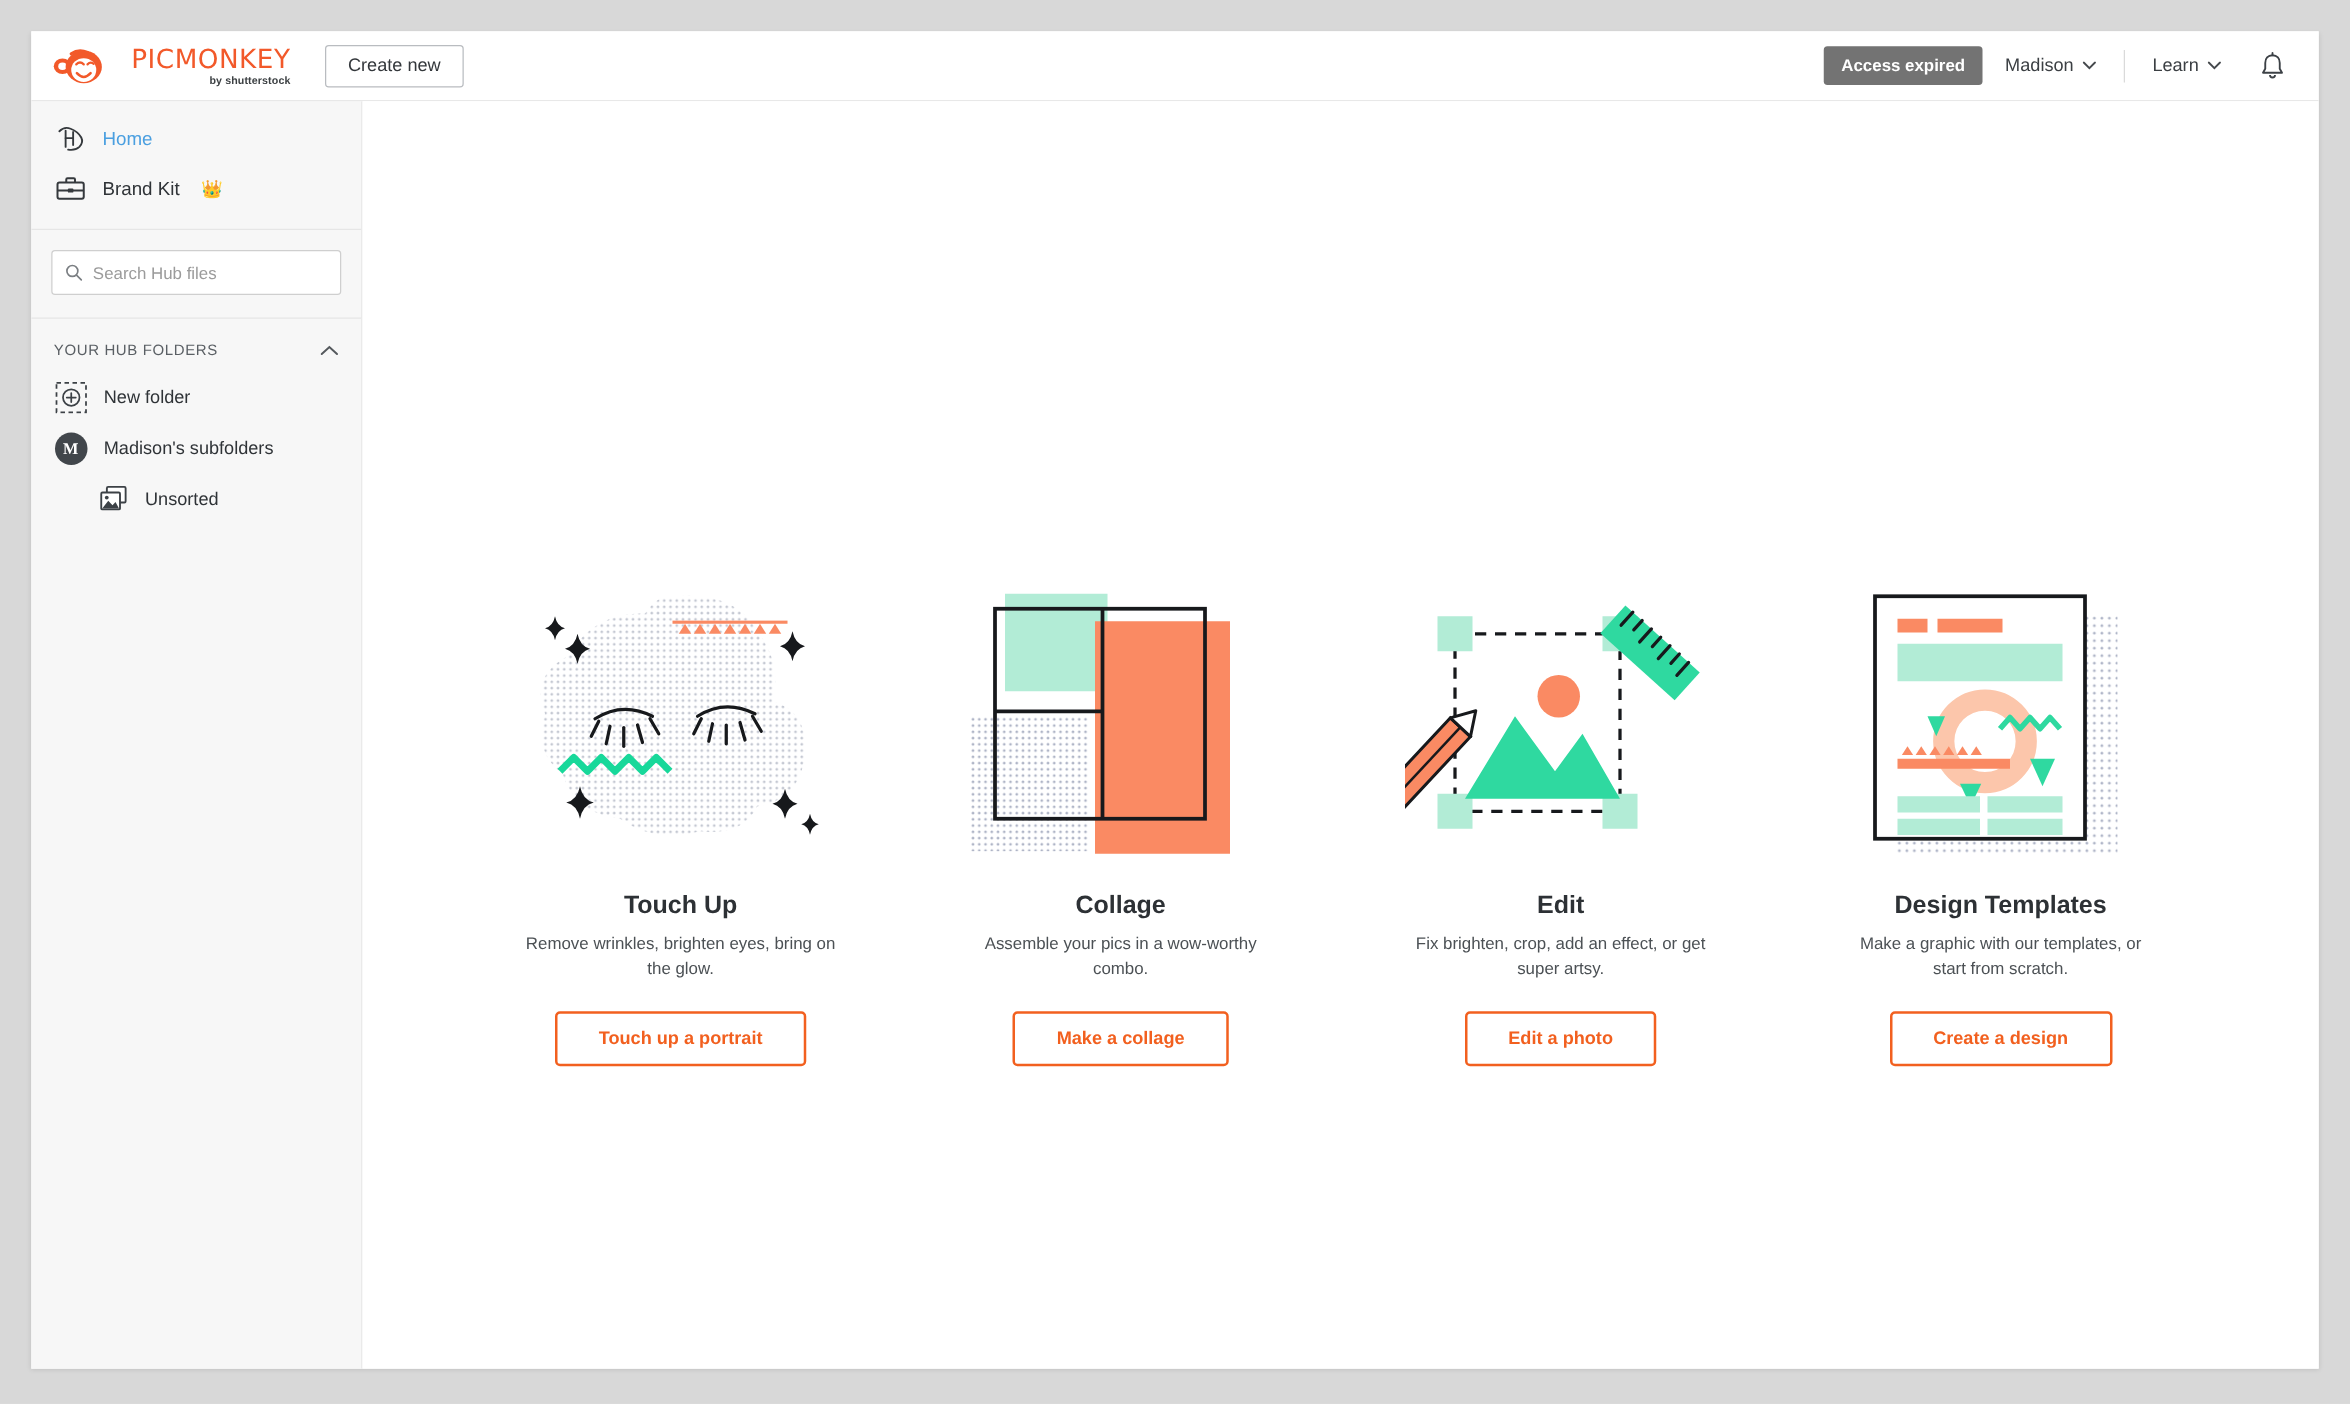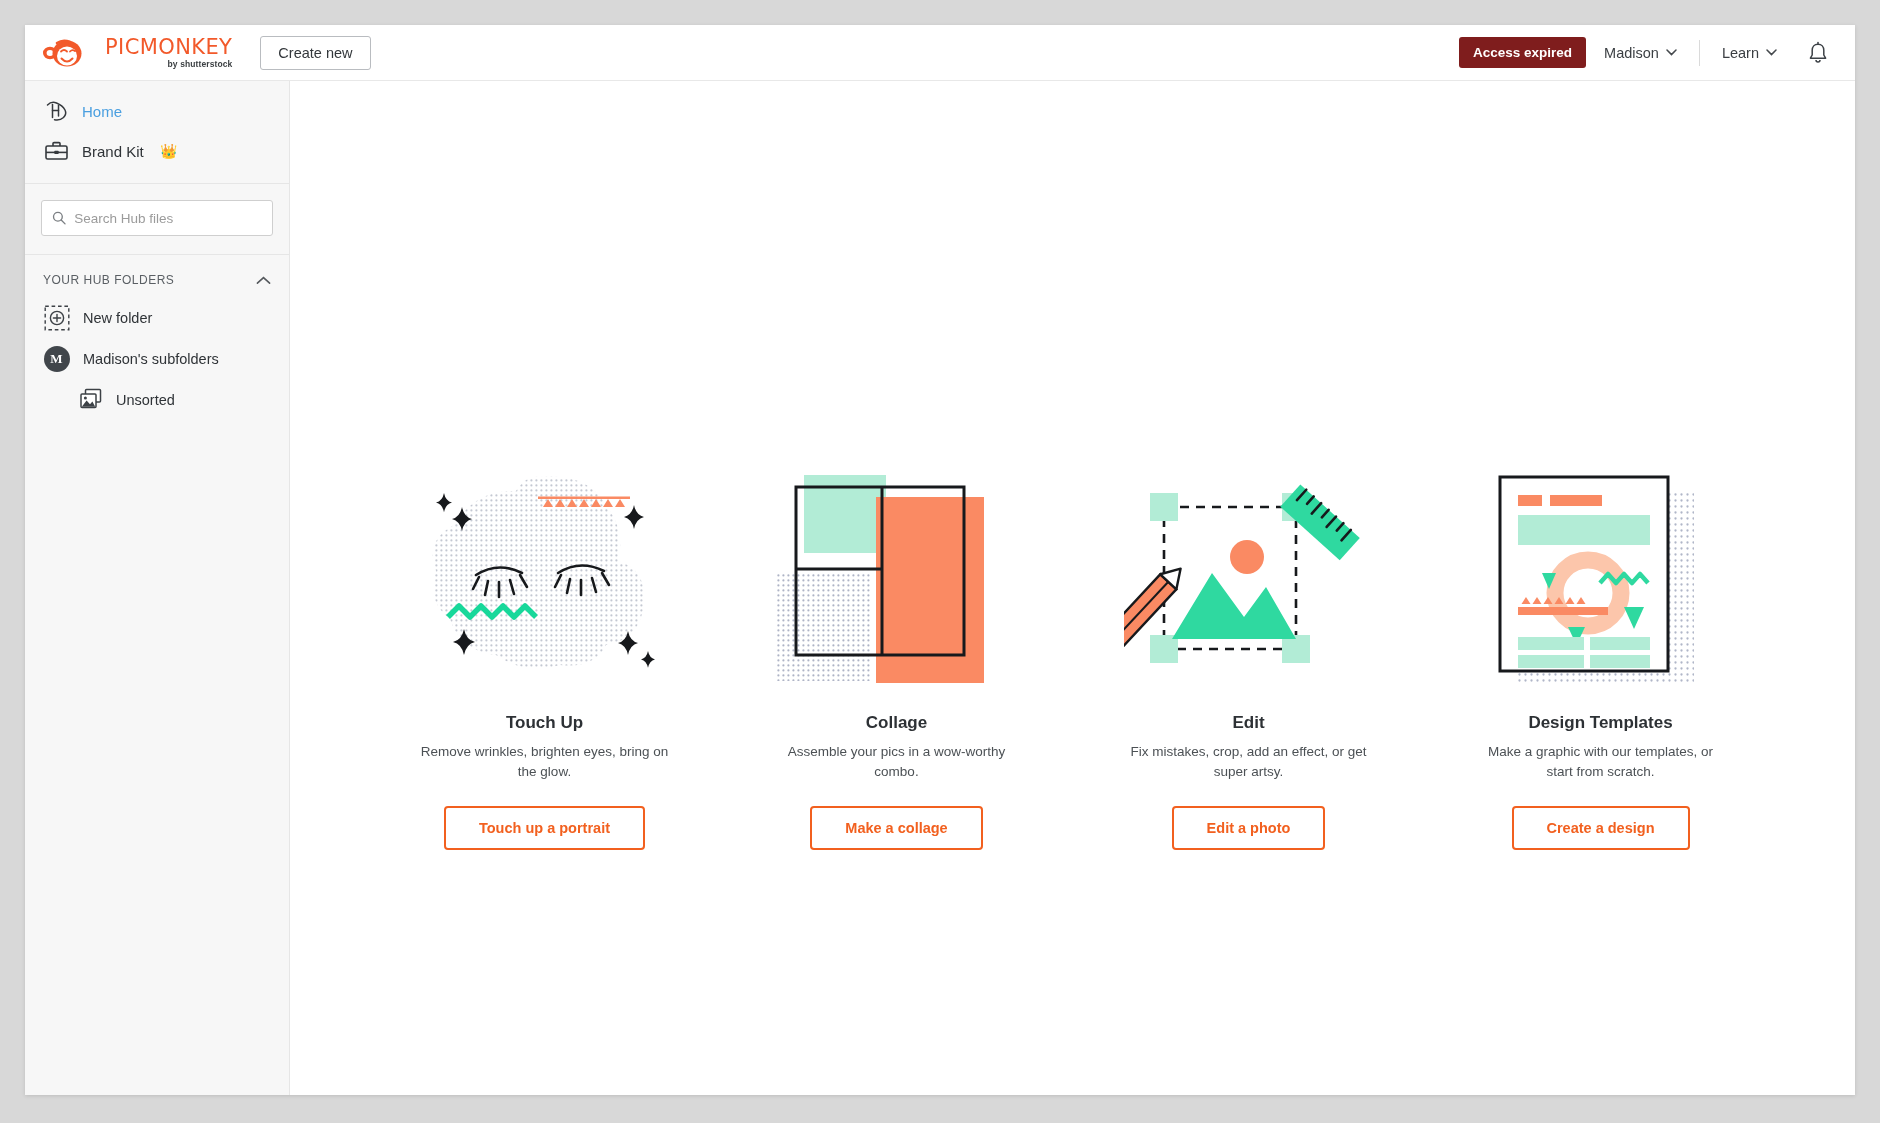--- a/index.html
+++ b/index.html
@@ -68,21 +68,21 @@
     cursor: pointer;
     font-family: "Liberation Sans", sans-serif;
     white-space: nowrap;
   }
 
   .header-spacer { flex: 1; }
 
   .header-right { display: flex; align-items: center; gap: 0; }
 
   .access-badge {
-    background: #7f1d1d;
+    background: #737373;
     color: #ffffff;
     font-size: 13.5px;
     font-weight: bold;
     border-radius: 3px;
     padding: 8px 14px;
     cursor: pointer;
     white-space: nowrap;
     border: none;
     font-family: "Liberation Sans", sans-serif;
   }
@@ -220,21 +220,21 @@
   }
   .card-art {
     height: 240px;
     width: 100%;
     display: flex;
     align-items: flex-end;
     justify-content: center;
     margin-bottom: 14px;
   }
   .card-title {
-    font-size: 17px;
+    font-size: 20px;
     font-weight: bold;
     color: #2d3135;
     margin-bottom: 9px;
     text-align: center;
   }
   .card-desc {
     font-size: 13.5px;
     line-height: 1.48;
     color: #4c5155;
     text-align: center;
@@ -502,21 +502,21 @@
               </g>
               <g transform="rotate(43 52 150)">
                 <rect x="10" y="128" width="22" height="108" fill="#fa8a63" stroke="#17191c" stroke-width="2.4"></rect>
                 <line x1="21" y1="128" x2="21" y2="236" stroke="#17191c" stroke-width="2"></line>
                 <path d="M10 128 L21 110 L32 128 Z" fill="#ffffff" stroke="#17191c" stroke-width="2.4" stroke-linejoin="round"></path>
                 <rect x="10" y="236" width="22" height="18" fill="#ffffff" stroke="#17191c" stroke-width="2.4"></rect>
               </g>
             </svg>
           </div>
           <div class="card-title">Edit</div>
-          <div class="card-desc">Fix mistakes, crop, add an effect, or get super artsy.</div>
+          <div class="card-desc">Fix brighten, crop, add an effect, or get super artsy.</div>
           <button class="card-btn">Edit a photo</button>
         </div>
 
         <div class="card">
           <div class="card-art">
             <svg width="250" height="230" viewBox="0 0 250 230">
               <defs>
                 <pattern id="dots4" width="6" height="6" patternUnits="userSpaceOnUse">
                   <circle cx="1.5" cy="1.5" r="1.15" fill="#b0b6c8"></circle>
                 </pattern>

